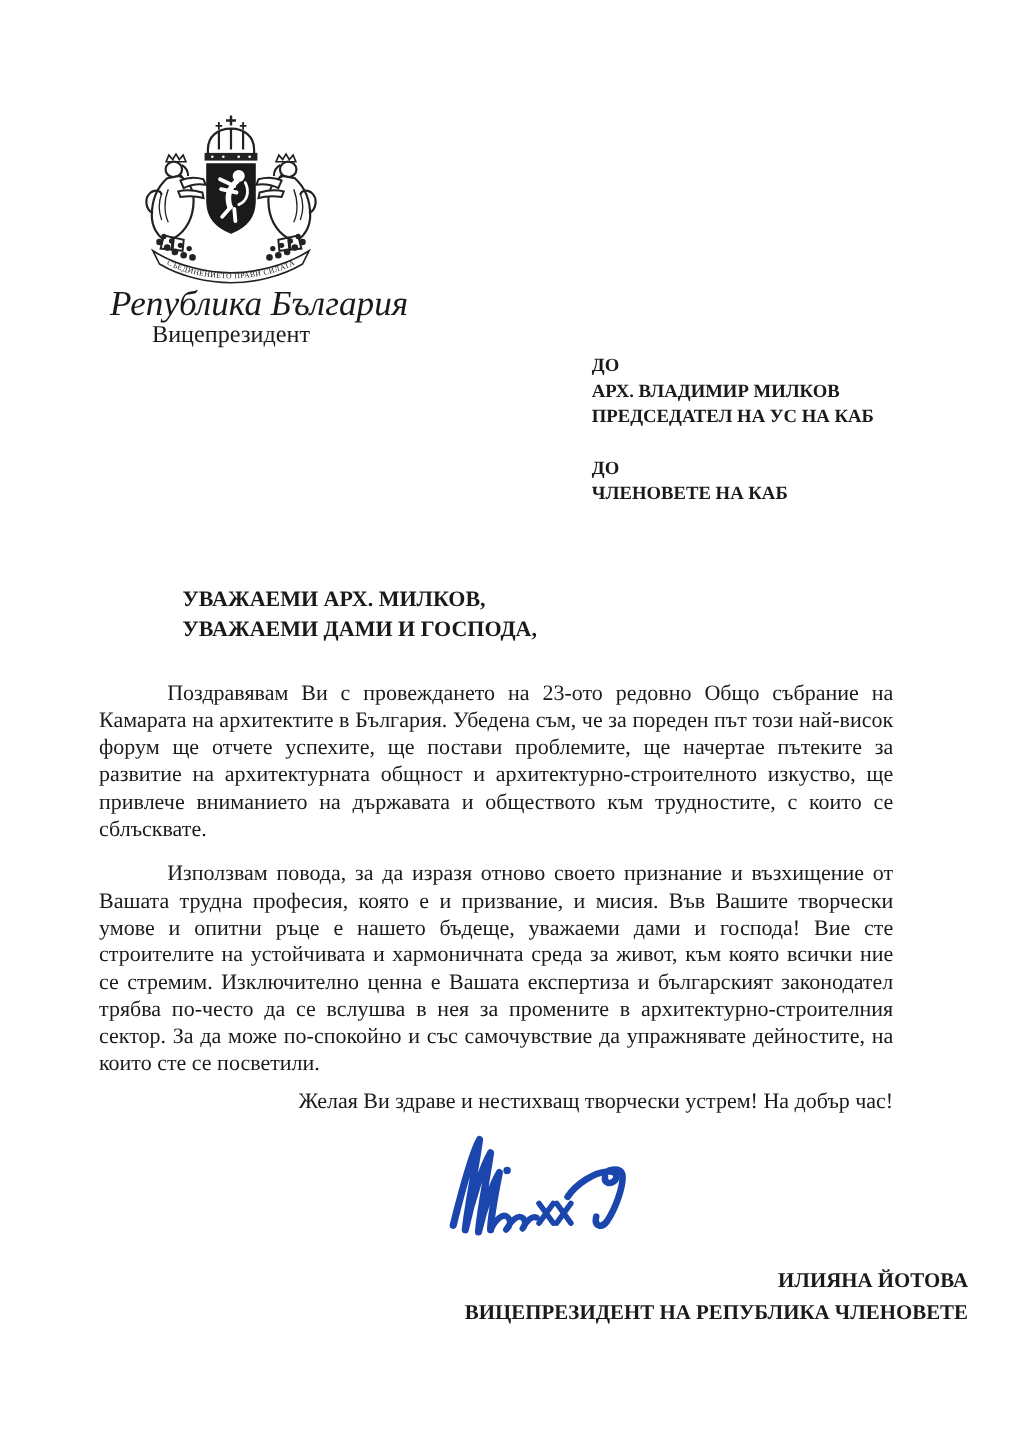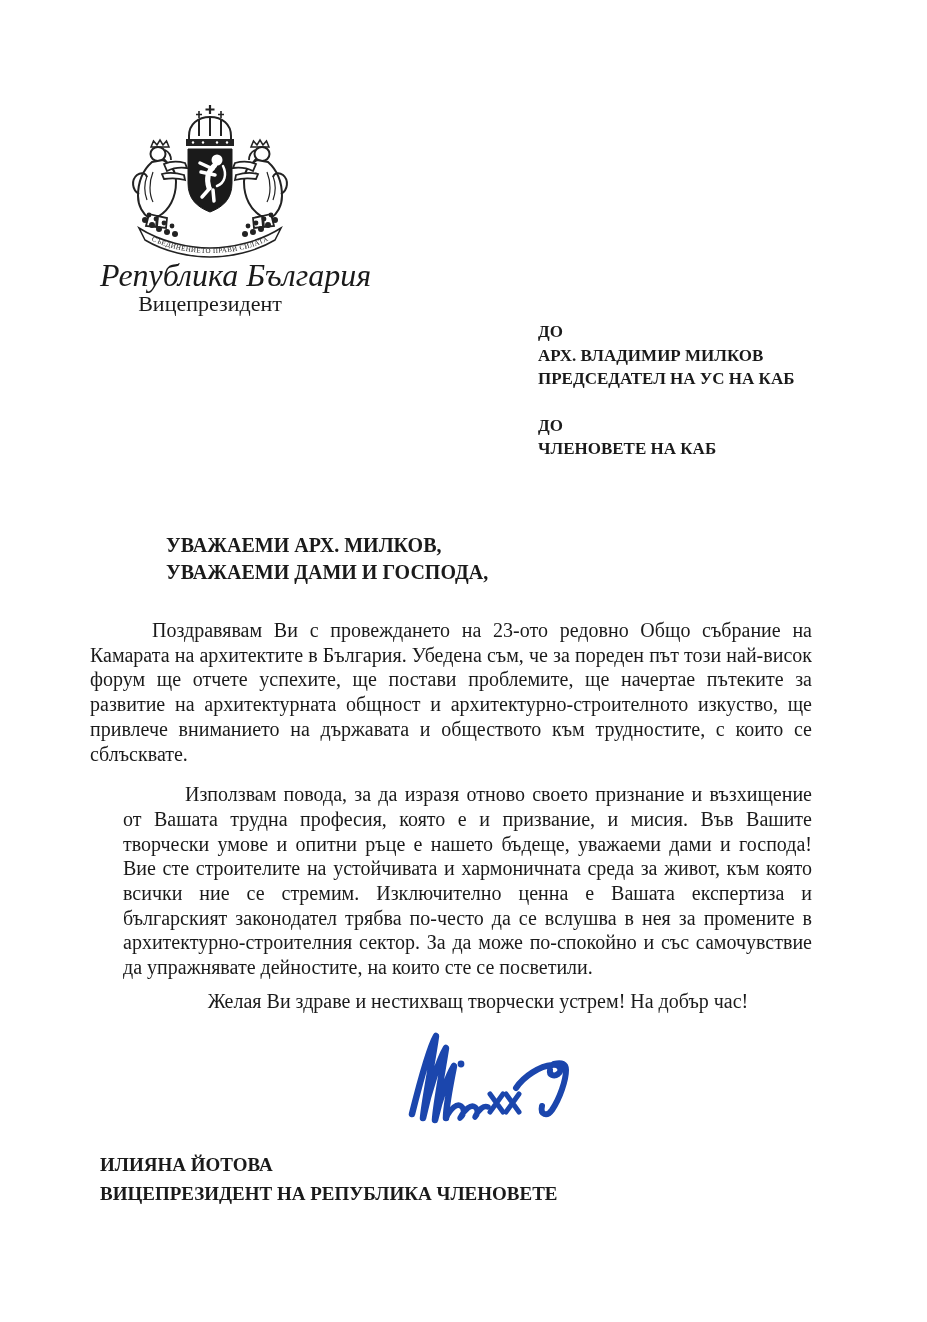--- a/index.html
+++ b/index.html
@@ -20,25 +20,25 @@
   .addr{position:absolute;left:538px;top:320px;font-weight:bold;font-size:17px;line-height:23.5px;}
   .addr .grp div{white-space:nowrap;}
   .addr .gap{height:23px;}
   
   .salut{position:absolute;left:166px;top:532px;font-weight:bold;font-size:20px;line-height:26.5px;}
   .salut div{white-space:nowrap;}
   
   .body-text{position:absolute;left:90px;top:618px;width:722px;font-size:20px;line-height:24.7px;text-align:justify;}
   .body-text p{margin:0;text-indent:62px;}
   .body-text p.p1{margin-bottom:16px;}
-  .body-text p.p2{margin-bottom:9px;margin-left:33px;}
-  .body-text p.closing{text-align:center;text-indent:54px;white-space:nowrap;}
+  .body-text p.p2{margin-bottom:9px;}
+  .body-text p.closing{text-align:right;text-indent:54px;white-space:nowrap;}
   
   .sig-svg{position:absolute;left:398px;top:1028px;}
-  .sign-block{position:absolute;left:100px;top:1151px;width:780px;text-align:left;font-weight:bold;font-size:19px;line-height:28.5px;}
+  .sign-block{position:absolute;left:100px;top:1151px;width:780px;text-align:right;font-weight:bold;font-size:19px;line-height:28.5px;}
   .sign-block div{white-space:nowrap;}
 </style>
 </head>
 <body>
 
 <div class="page">
 
   <div class="crest">
     <svg width="170" height="158" viewBox="0 0 170 158">
 

